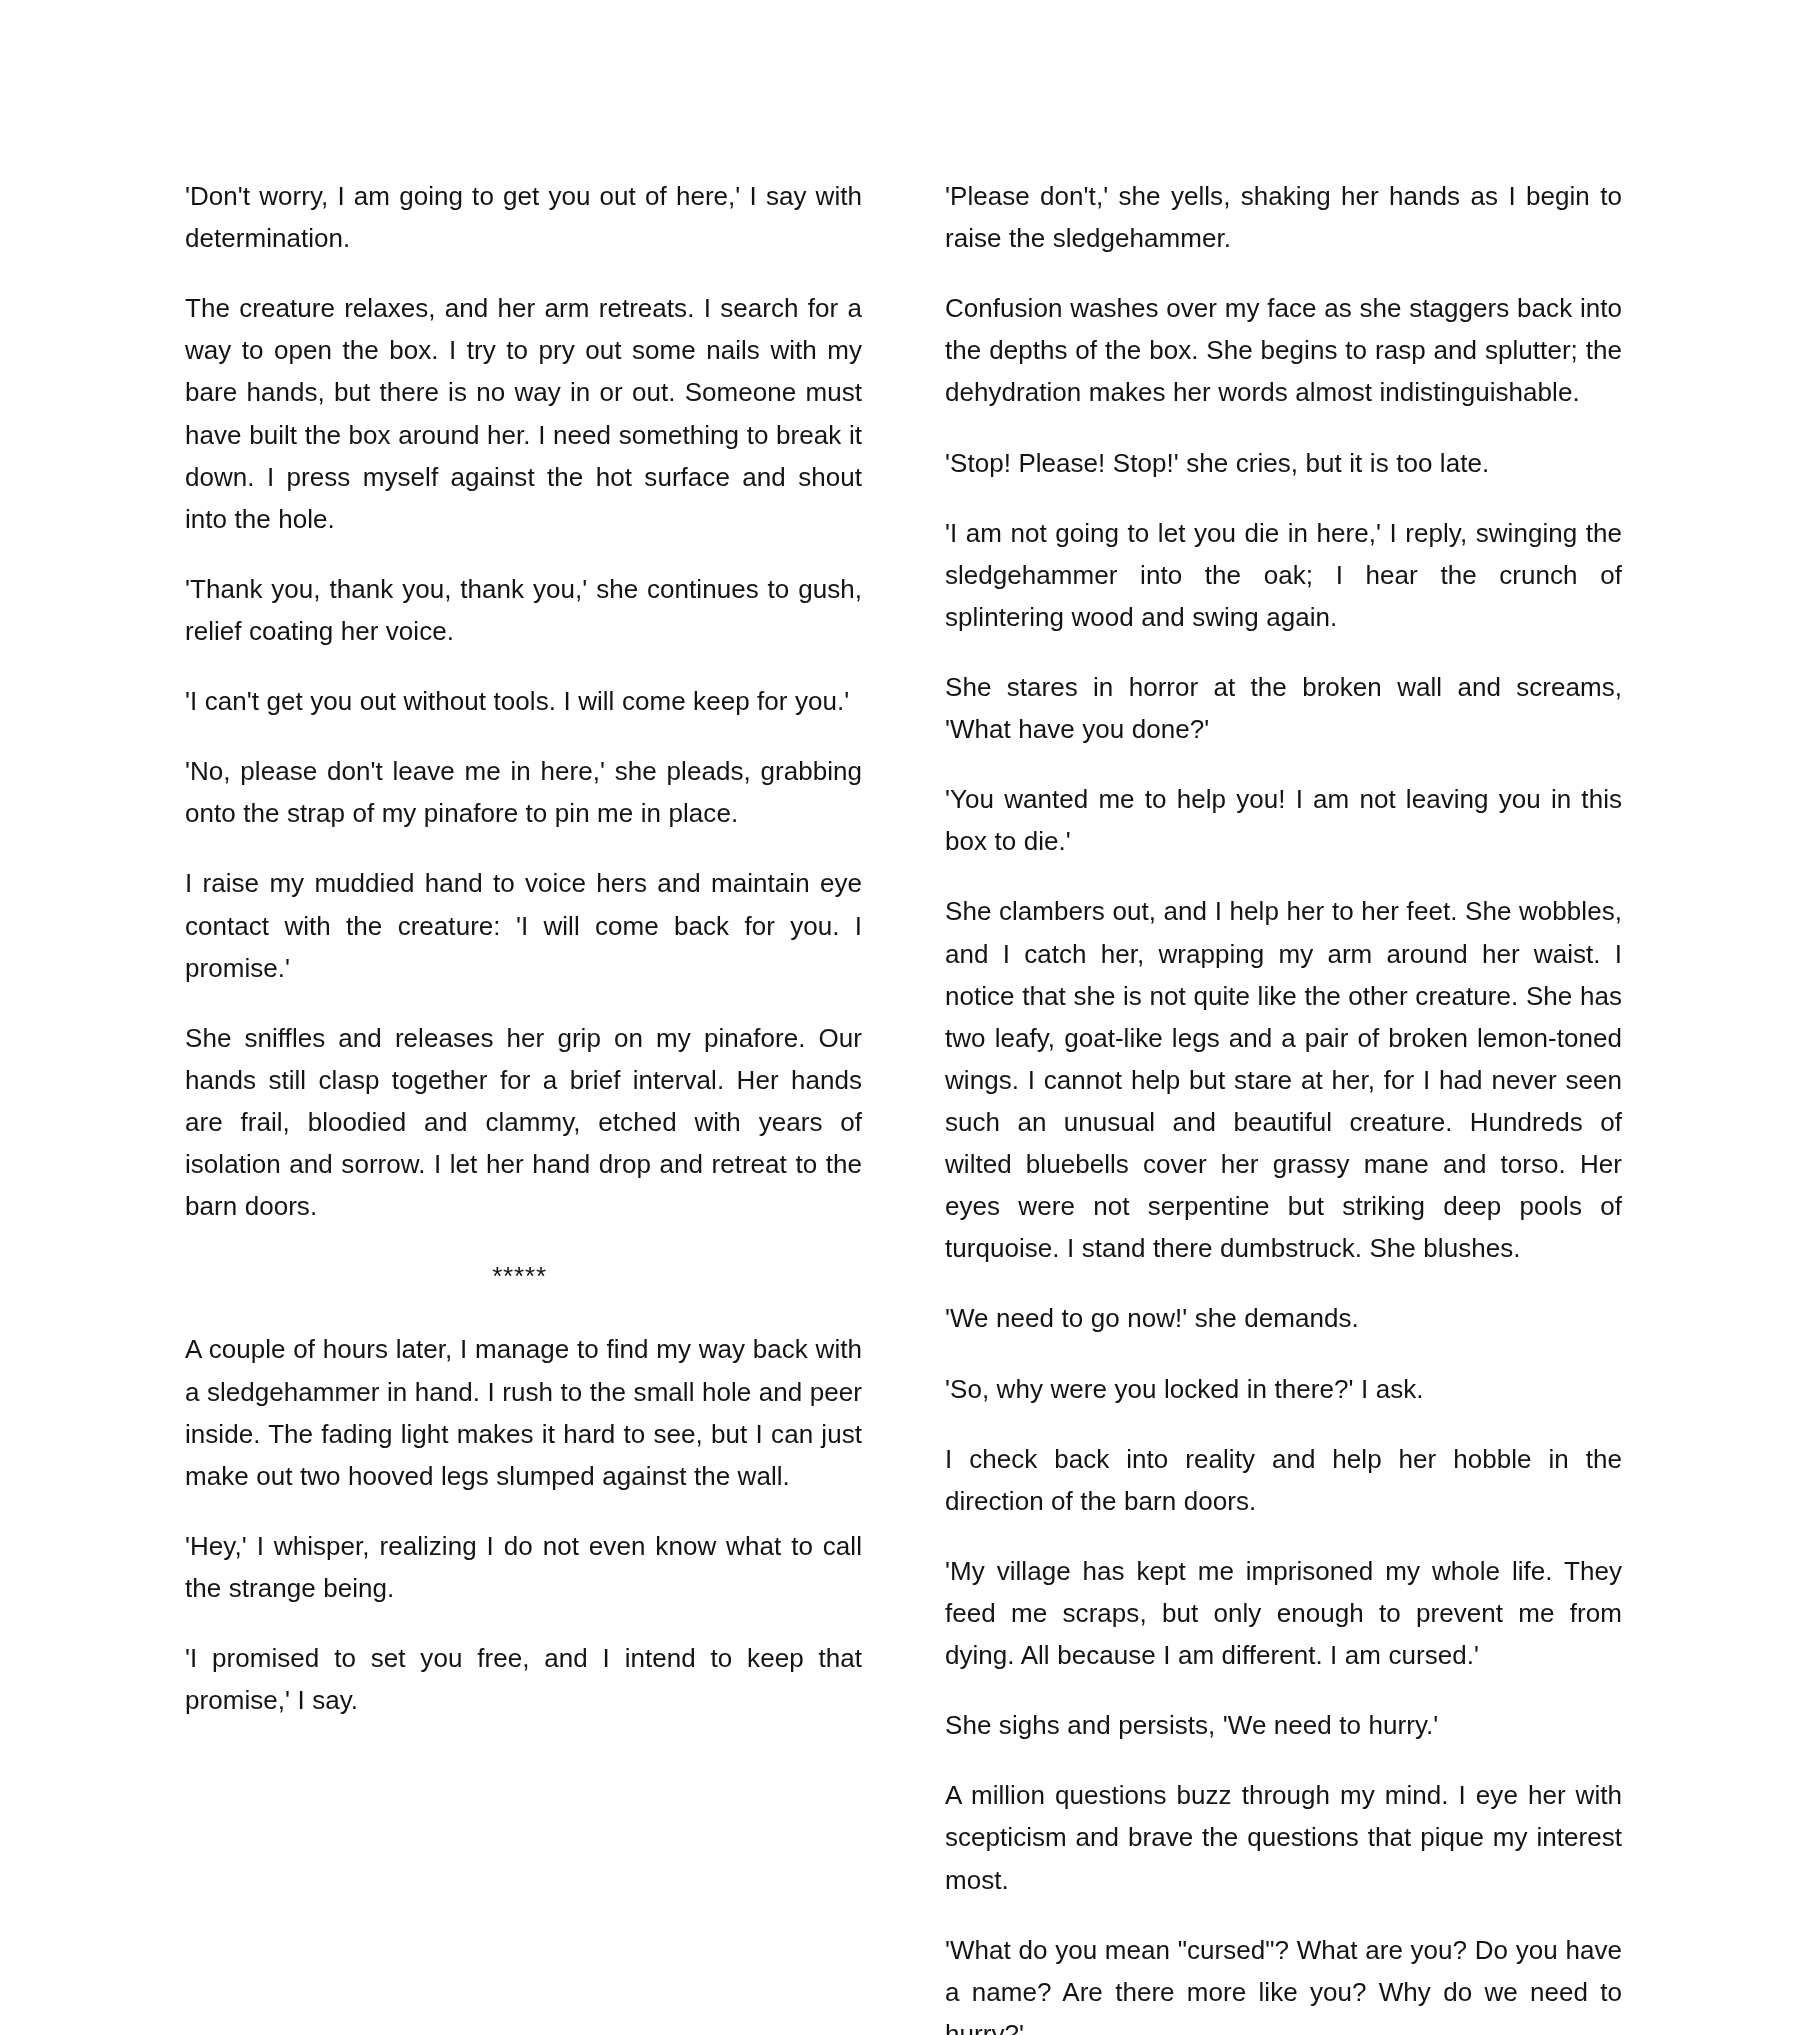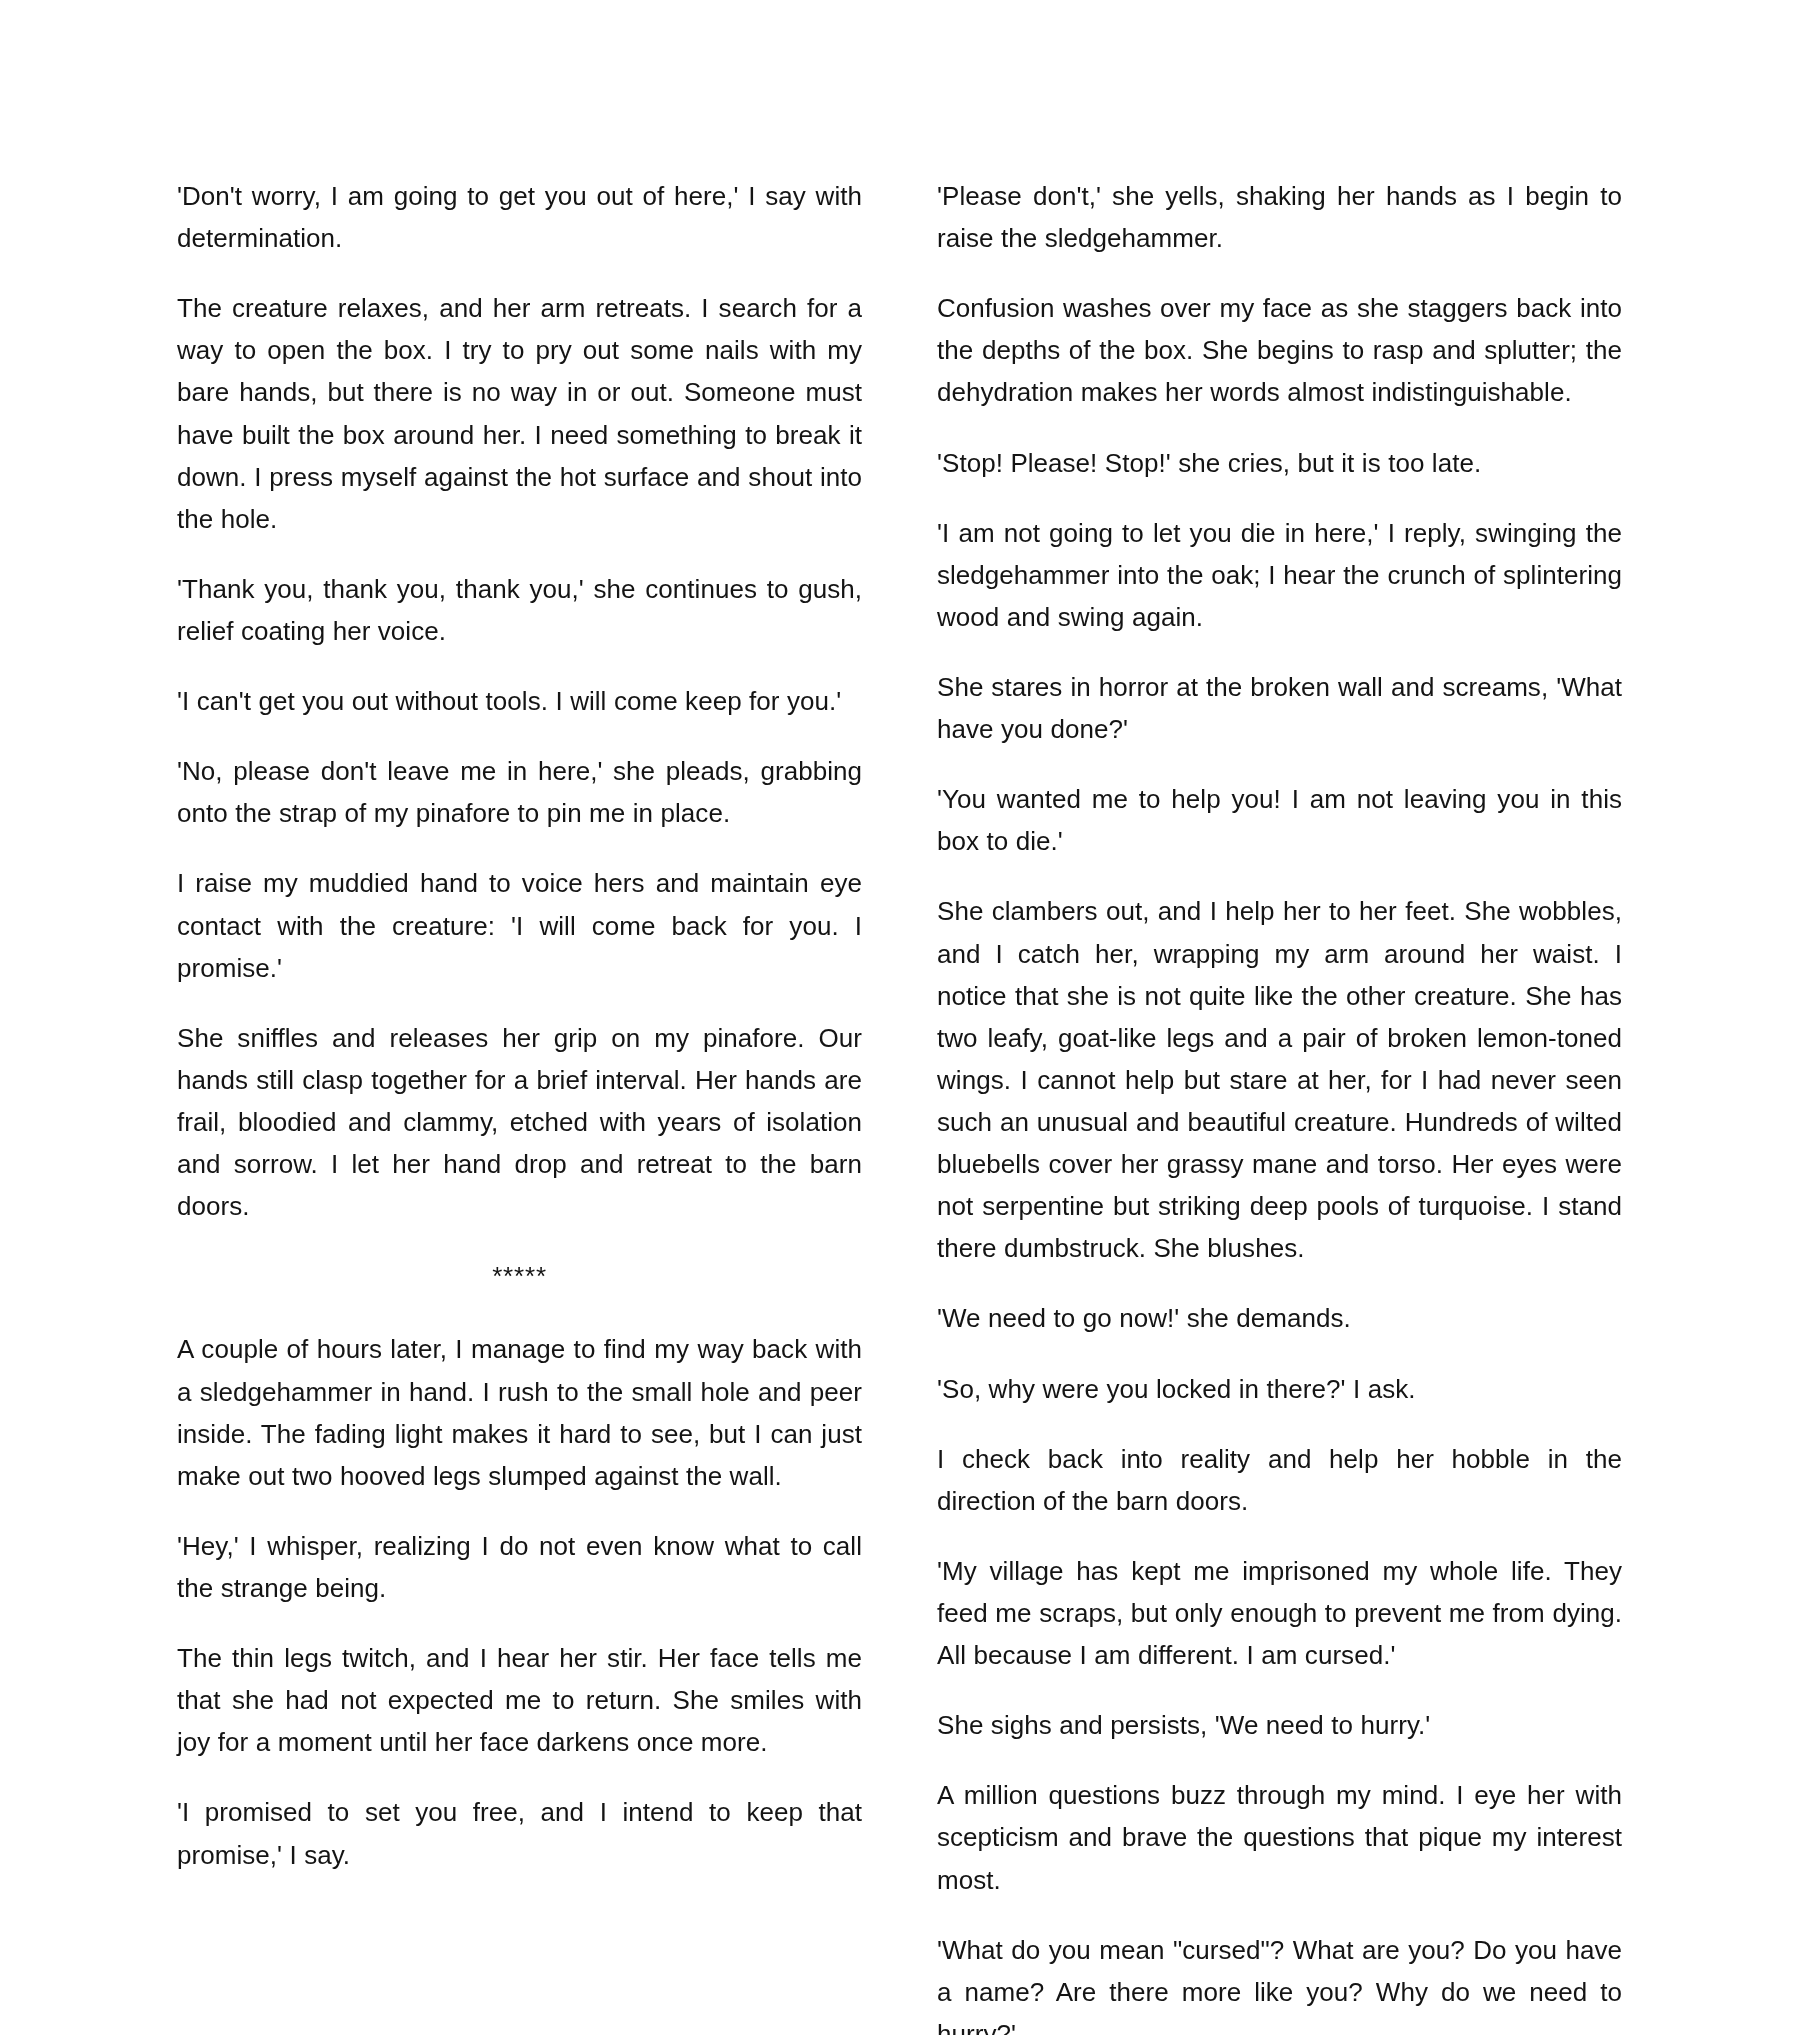--- a/index.html
+++ b/index.html
@@ -28,21 +28,21 @@
     height: 2109px;
   }
   .column {
     flex: 1 1 0;
     min-width: 0;
   }
   .col-left { width: 609px; }
   .col-right { width: 759px; }
 
   p.para {
-    margin: 0 0 28px 0;
+    margin: 0 0 28px 8px;
     font-size: 26px;
     line-height: 1.62;
     text-align: justify;
     text-justify: inter-word;
     letter-spacing: 0.04px;
     word-spacing: 0.2px;
     color: #141414;
     -webkit-hyphens: none;
     hyphens: none;
   }
@@ -75,21 +75,20 @@
       <p class="para last-line-left">'Thank you, thank you, thank you,' she continues to gush, relief coating her voice.</p>
       <p class="para last-line-left">'I can't get you out without tools. I will come keep for you.'</p>
       <p class="para last-line-left">'No, please don't leave me in here,' she pleads, grabbing onto the strap of my pinafore to pin me in place.</p>
       <p class="para last-line-left">I raise my muddied hand to voice hers and maintain eye contact with the creature: 'I will come back for you. I promise.'</p>
       <p class="para last-line-left">She sniffles and releases her grip on my pinafore. Our hands still clasp together for a brief interval. Her hands are frail, bloodied and clammy, etched with years of isolation and sorrow. I let her hand drop and retreat to the barn doors.</p>
 
       <div class="scene-break">*****</div>
 
       <p class="para last-line-left">A couple of hours later, I manage to find my way back with a sledgehammer in hand. I rush to the small hole and peer inside. The fading light makes it hard to see, but I can just make out two hooved legs slumped against the wall.</p>
       <p class="para last-line-left">'Hey,' I whisper, realizing I do not even know what to call the strange being.</p>
-      <p class="para last-line-left">The thin legs twitch, and I hear her stir. Her face tells me that she had not expected me to return. She smiles with joy for a moment until her face darkens once more.</p>
       <p class="para last-line-left">'I promised to set you free, and I intend to keep that promise,' I say.</p>
 
     </div>
 
     <div class="column col-right">
 
       <p class="para last-line-left">'Please don't,' she yells, shaking her hands as I begin to raise the sledgehammer.</p>
       <p class="para last-line-left">Confusion washes over my face as she staggers back into the depths of the box. She begins to rasp and splutter; the dehydration makes her words almost indistinguishable.</p>
       <p class="para last-line-left">'Stop! Please! Stop!' she cries, but it is too late.</p>
       <p class="para last-line-left">'I am not going to let you die in here,' I reply, swinging the sledgehammer into the oak; I hear the crunch of splintering wood and swing again.</p>

